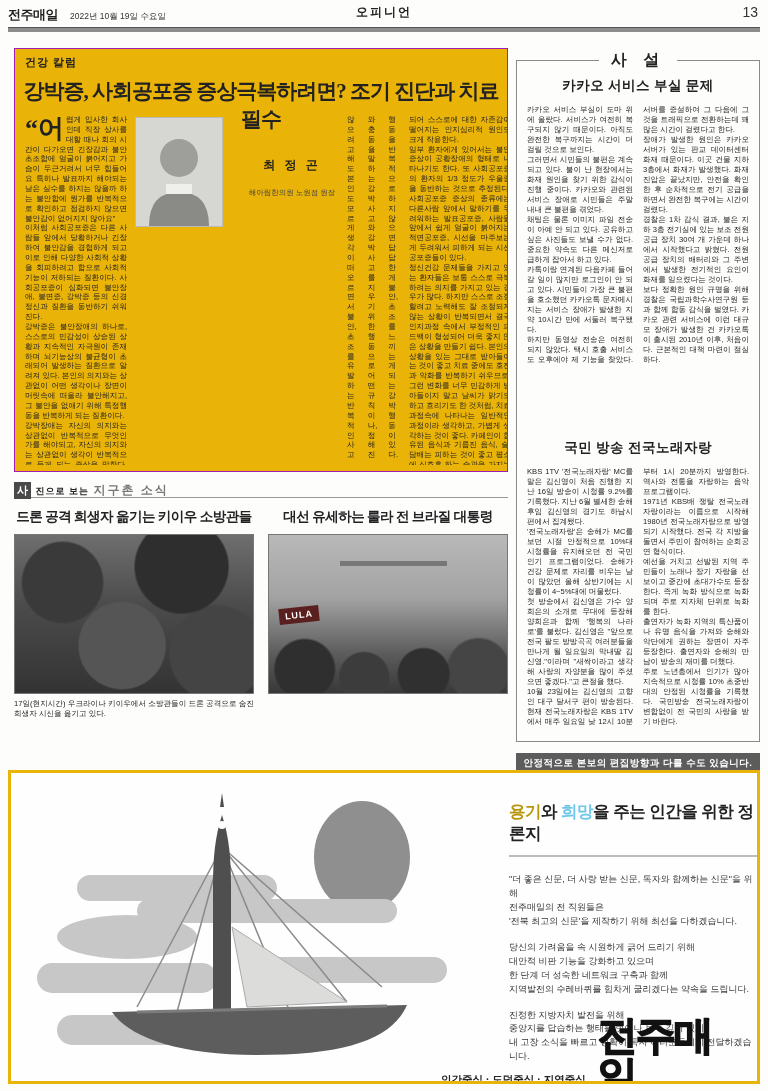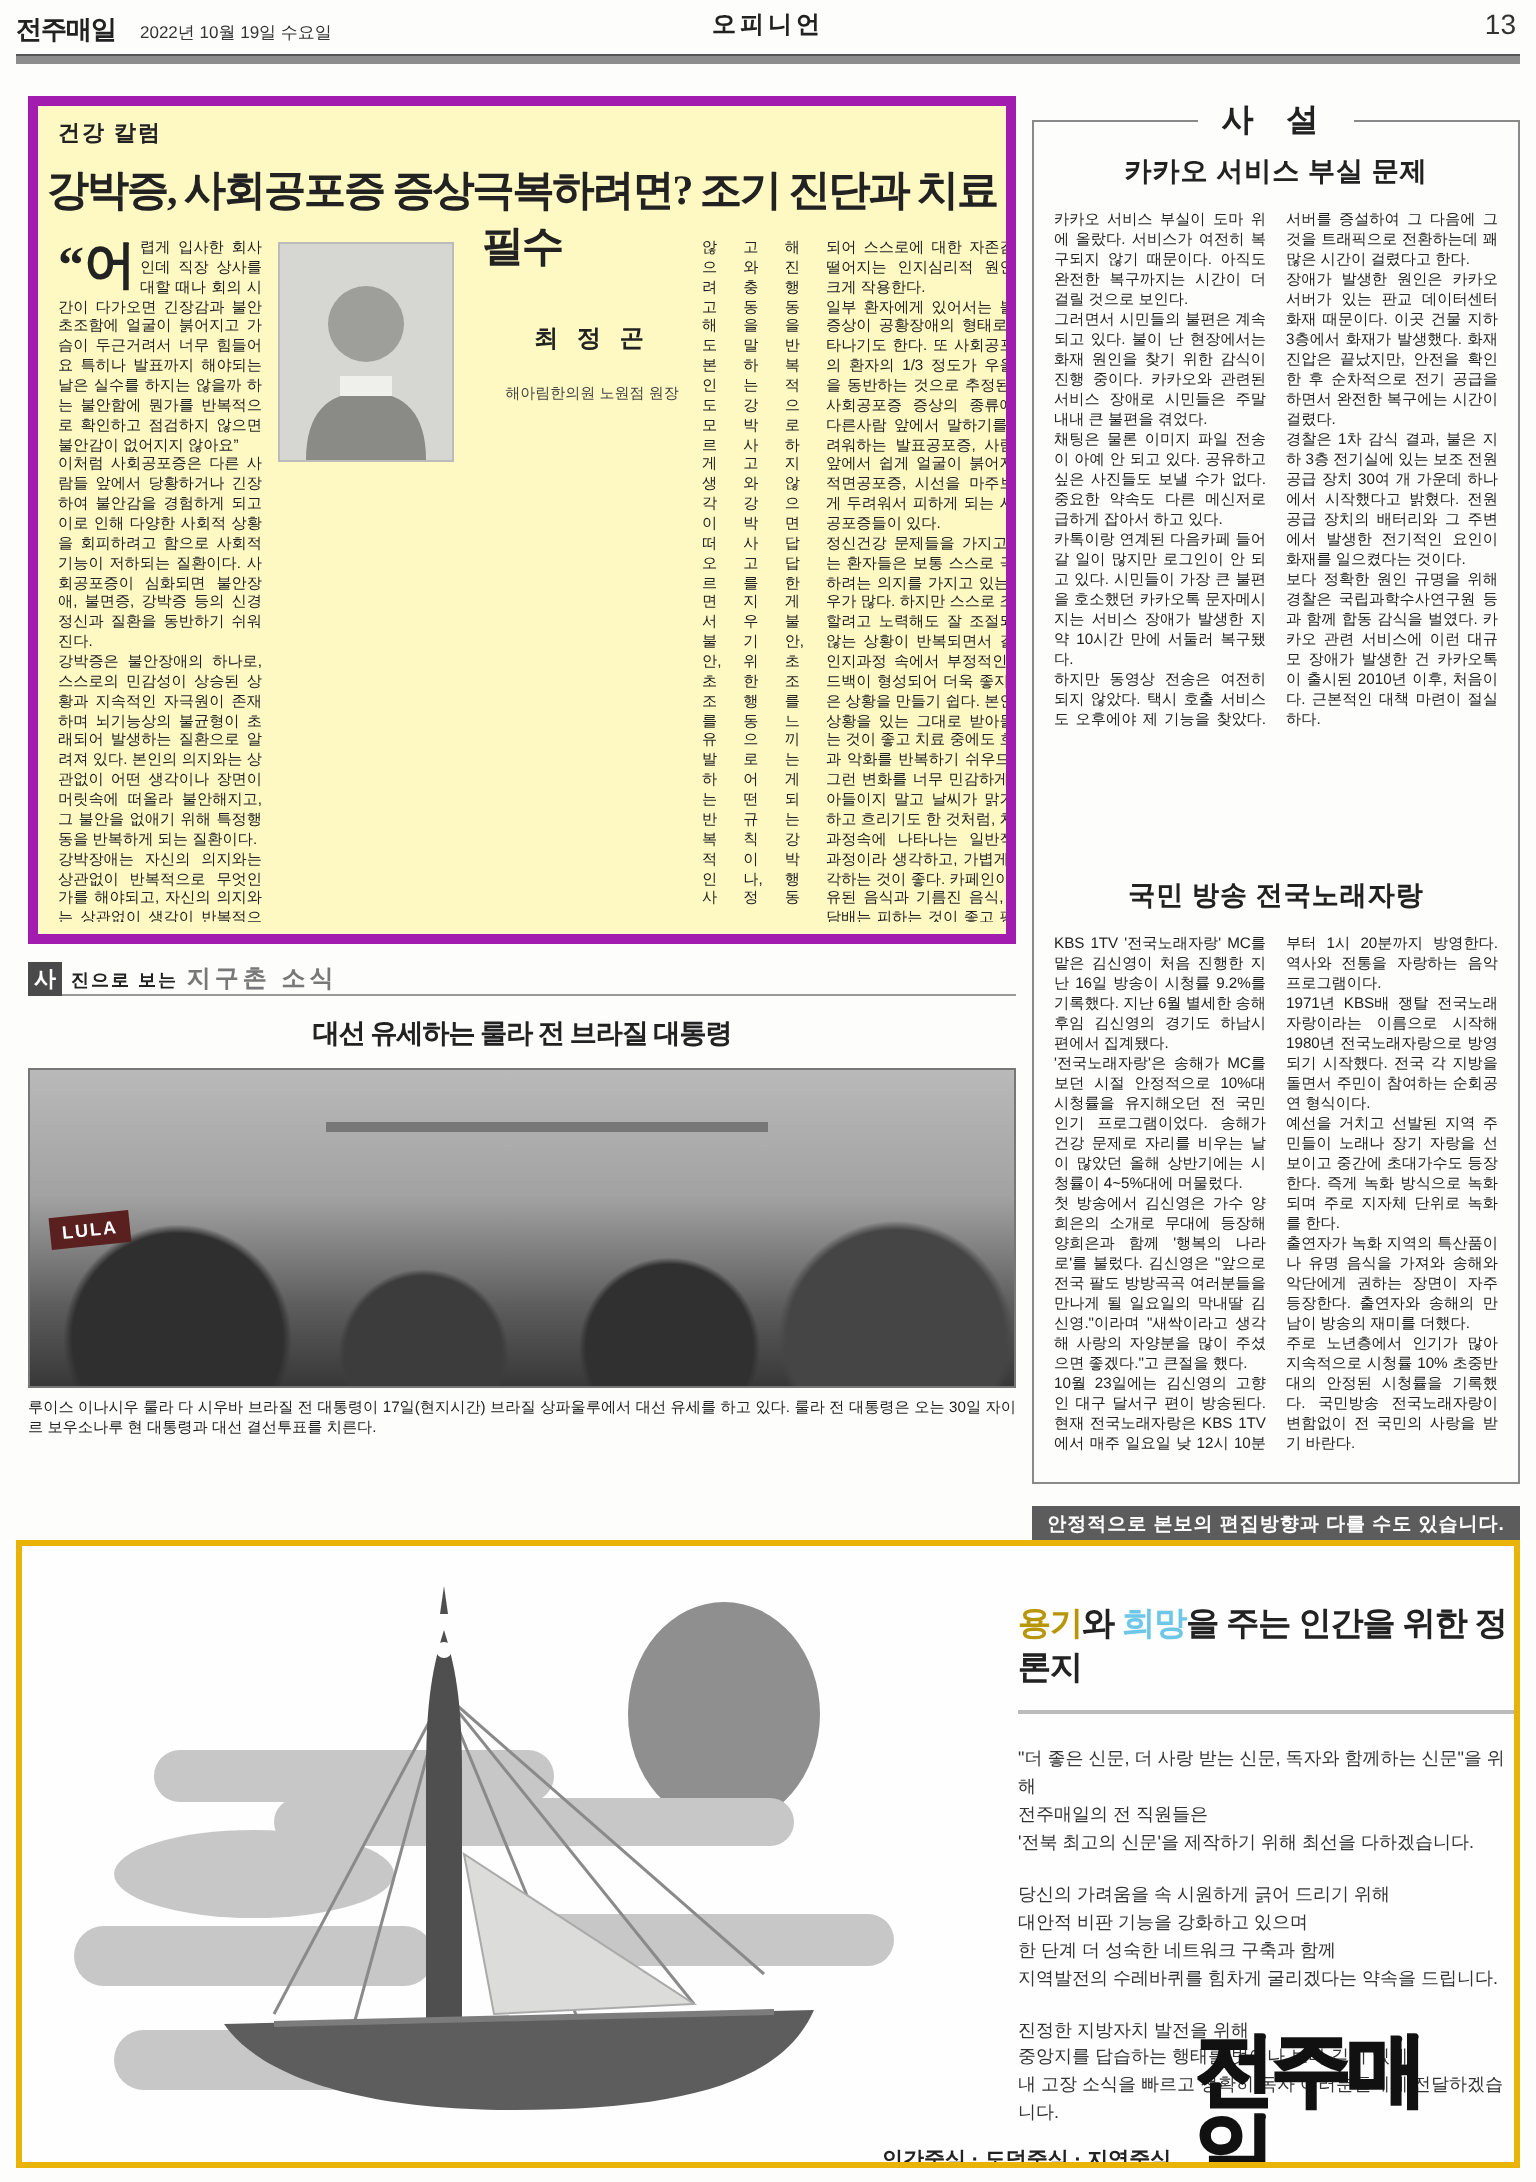--- a/index.html
+++ b/index.html
@@ -6,21 +6,21 @@
   #page{position:relative;width:768px;height:1091px;background:#fdfdfc;overflow:hidden;
         font-family:"Liberation Sans",sans-serif;color:#222;}
   
   .hdr{position:absolute;left:8px;top:4px;width:752px;height:22px;}
   .hdr-mast{position:absolute;left:0;top:2px;font-weight:bold;font-size:13px;letter-spacing:-0.5px;}
   .hdr-date{position:absolute;left:62px;top:7px;font-size:8.5px;color:#333;}
   .hdr-section{position:absolute;left:0;right:0;top:0;text-align:center;font-size:12px;font-weight:bold;letter-spacing:2px;}
   .hdr-page{position:absolute;right:2px;top:0;font-size:14px;color:#333;}
   .hdr-rule{position:absolute;left:8px;top:27px;width:752px;height:4px;background:#8d8d8d;border-top:1px solid #555;}
   
-  .health{position:absolute;left:14px;top:48px;width:494px;height:424px;border:5px solid #a21caf;background:#fef9c3;box-sizing:border-box;overflow:hidden;}
+  .health{position:absolute;left:14px;top:48px;width:494px;height:424px;border:1px solid #a21caf;background:#eab308;box-sizing:border-box;overflow:hidden;}
   .health-kicker{position:absolute;left:10px;top:6px;font-size:11px;font-weight:bold;letter-spacing:1px;}
   .health-title{position:absolute;left:0;right:0;top:28px;text-align:center;font-family:"Liberation Serif",serif;
                 font-weight:bold;font-size:21px;letter-spacing:-1px;}
   .health-body{position:absolute;left:10px;right:10px;top:66px;bottom:6px;display:flex;gap:8px;}
   .hb-col{font-size:7.6px;line-height:1.3;text-align:justify;overflow:hidden;white-space:pre-line;}
   .hb-col1{width:102px;flex:none;}
   .hb-col5{width:102px;flex:none;}
   .hb-center{flex:1;display:flex;}
   .dropcap{float:left;font-family:"Liberation Serif",serif;font-size:26px;line-height:0.9;font-weight:bold;margin:2px 2px 0 0;}
   .author-block{height:128px;flex:none;display:flex;align-items:flex-start;justify-content:center;gap:14px;padding-top:2px;}
@@ -127,26 +127,30 @@
   </div>
 
   <div class="pnews">
     <div class="pn-kicker">
       <span class="pn-initial">사</span>
       <span class="pn-rest">진으로 보는</span>
       <span class="pn-title">지구촌 소식</span>
     </div>
     <div class="pn-grid">
       <div class="pn-item">
+        <div class="pn-head">드론 공격 희생자 옮기는 키이우 소방관들</div>
+        <div class="pn-photo photo-fire"></div>
+        <div class="pn-cap">17일(현지시간) 우크라이나 키이우에서 소방관들이 드론 공격으로 숨진 희생자 시신을 옮기고 있다.</div>
+      </div>
+      <div class="pn-item">
         <div class="pn-head">대선 유세하는 룰라 전 브라질 대통령</div>
         <div class="pn-photo photo-rally">
           <div class="stage-bar"></div>
           <div class="lula-flag">LULA</div>
         </div>
-        <div class="pn-cap">루이스 이나시우 룰라 다 시우바 브라질 전 대통령이 17일(현지시간) 브라질 상파울루에서 대선 유세를 하고 있다. 룰라 전 대통령은 오는 30일 자이르 보우소나루 현 대통령과 대선 결선투표를 치른다.</div>
       </div>
     </div>
   </div>
 
   <div class="edit-box">
     <div class="edit-head"><span>사 설</span></div>
     <div class="edit-art">
       <div class="edit-title">카카오 서비스 부실 문제</div>
       <div class="edit-body edit-body1">카카오 서비스 부실이 도마 위에 올랐다. 서비스가 여전히 복구되지 않기 때문이다. 아직도 완전한 복구까지는 시간이 더 걸릴 것으로 보인다.
 그러면서 시민들의 불편은 계속되고 있다. 불이 난 현장에서는 화재 원인을 찾기 위한 감식이 진행 중이다. 카카오와 관련된 서비스 장애로 시민들은 주말 내내 큰 불편을 겪었다.

